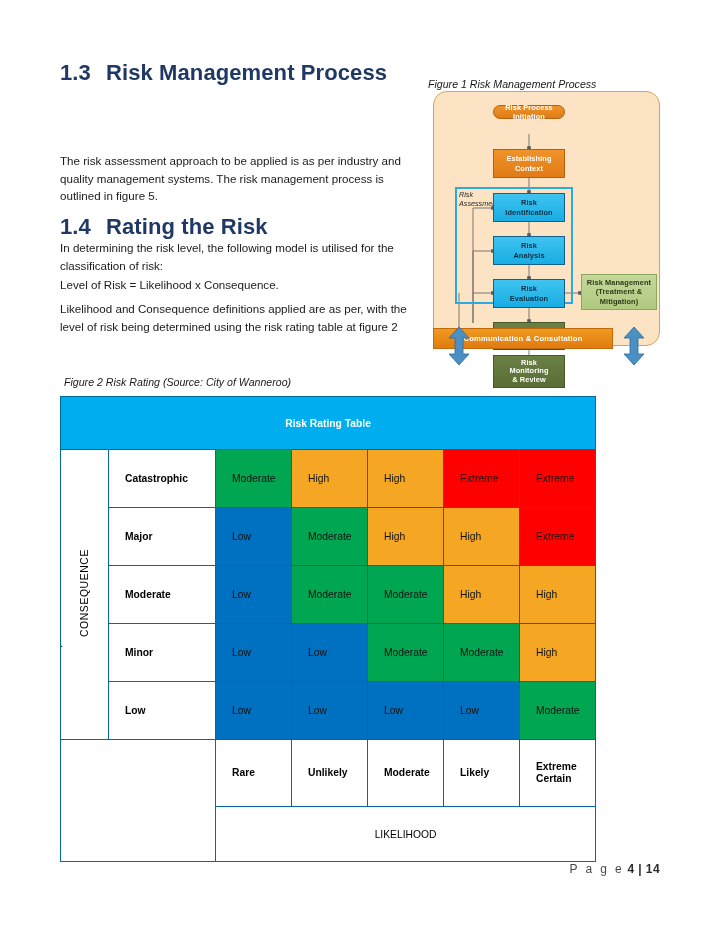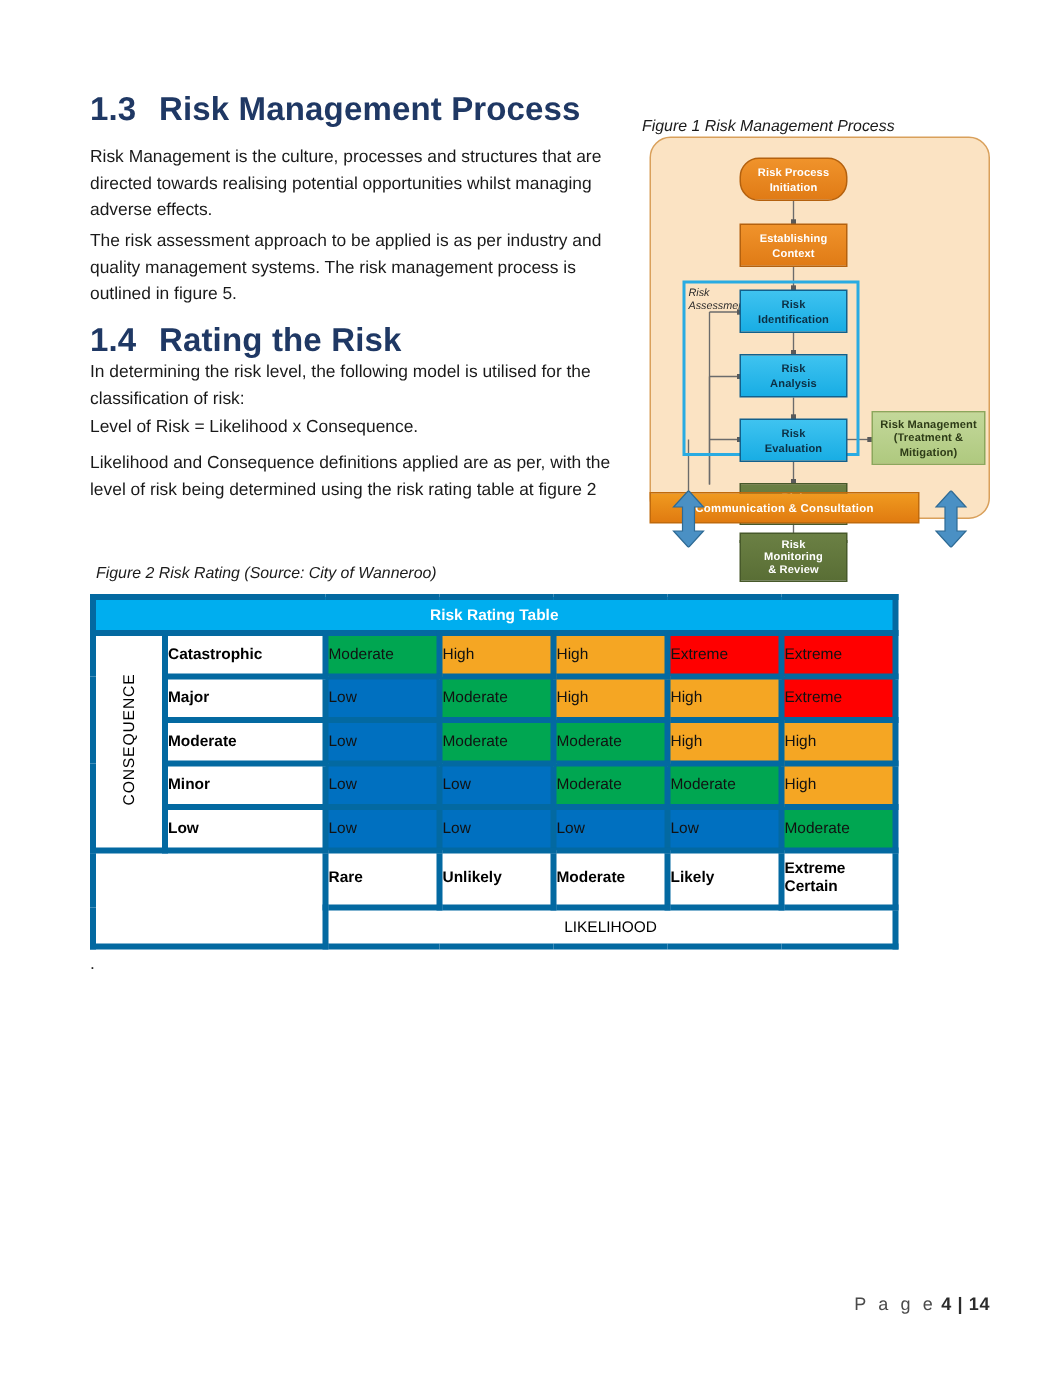--- a/index.html
+++ b/index.html
@@ -137,22 +137,22 @@
   #risk-table {
     position: absolute;
     left: 60px;
     top: 396px;
     width: 535px;
     border-collapse: collapse;
     table-layout: fixed;
     border: 1.3px solid #8c8c8c;
   }
   #risk-table td, #risk-table th {
-    border: 4px solid #0369a1;
-    padding: 0;
+    border: 1px solid #0369a1;
+    padding: 16px;
     vertical-align: middle;
     font-size: 10.3px;
   }
   .tbl-title {
     background: #00AEEF;
     color: #ffffff;
     font-weight: bold;
     font-size: 11.6px;
     text-align: center;
     height: 20px;
@@ -227,21 +227,20 @@
 </style>
 </head>
 <body>
 
 <div class="page">
 
   <div class="heading" style="left:60px; top:60px;">
     <span class="num">1.3</span><span>Risk Management Process</span>
   </div>
 
-  <div class="para" style="left:60px; top:96px; width:345px;">Risk Management is the culture, processes and structures that are directed towards realising potential opportunities whilst managing adverse effects.</div>
 
   <div class="para" style="left:60px; top:152px; width:350px;">The risk assessment approach to be applied is as per industry and quality management systems.  The risk management process is outlined in figure 5.</div>
 
   <div class="heading" style="left:60px; top:214px;">
     <span class="num">1.4</span><span>Rating the Risk</span>
   </div>
 
   <div class="para" style="left:60px; top:276px; width:360px;">Level of Risk = Likelihood x Consequence.</div>
 
   <div class="para" style="left:60px; top:239px; width:348px;">In determining the risk level, the following model is utilised for the classification of risk:</div>
@@ -287,21 +286,21 @@
         <path d="M26 202 L26 276"></path>
       </g>
     </svg>
 
     <div class="assess-frame" style="left:22px; top:96px; width:118px; height:117px;"></div>
     <div class="assess-label" style="left:26px; top:99px;">
       <span>Risk</span><br>
       <span>Assessment</span>
     </div>
 
-    <div class="dbox orange" style="left:60px; top:14px; width:72px; height:29px;border-radius:13px;">
+    <div class="dbox orange" style="left:60px; top:14px; width:72px; height:14px;border-radius:13px;">
       <span>Risk Process</span>
       <span>Initiation</span>
     </div>
 
     <div class="dbox orange" style="left:60px; top:58px; width:72px; height:29px;">
       <span>Establishing</span>
       <span>Context</span>
     </div>
 
     <div class="dbox cyan" style="left:60px; top:102px; width:72px; height:29px;">

